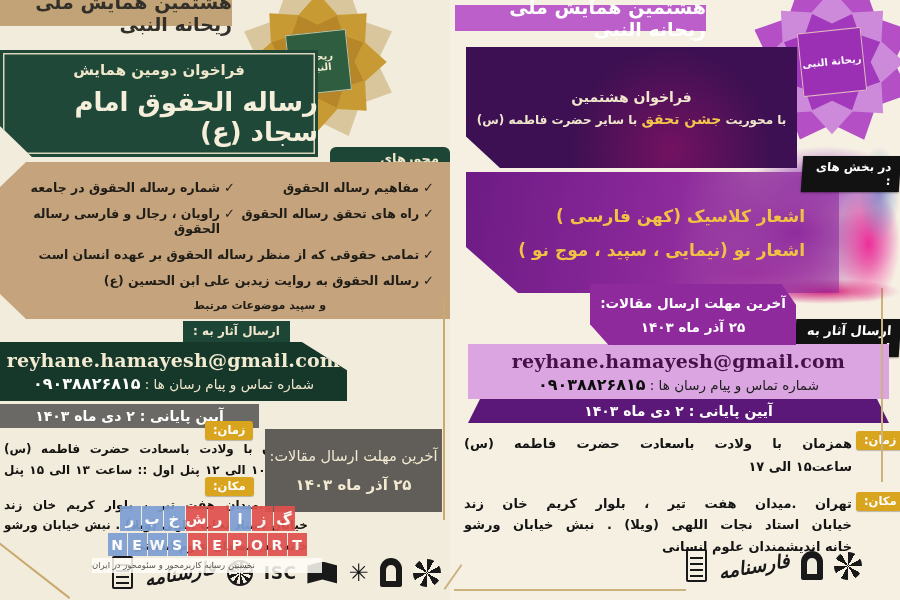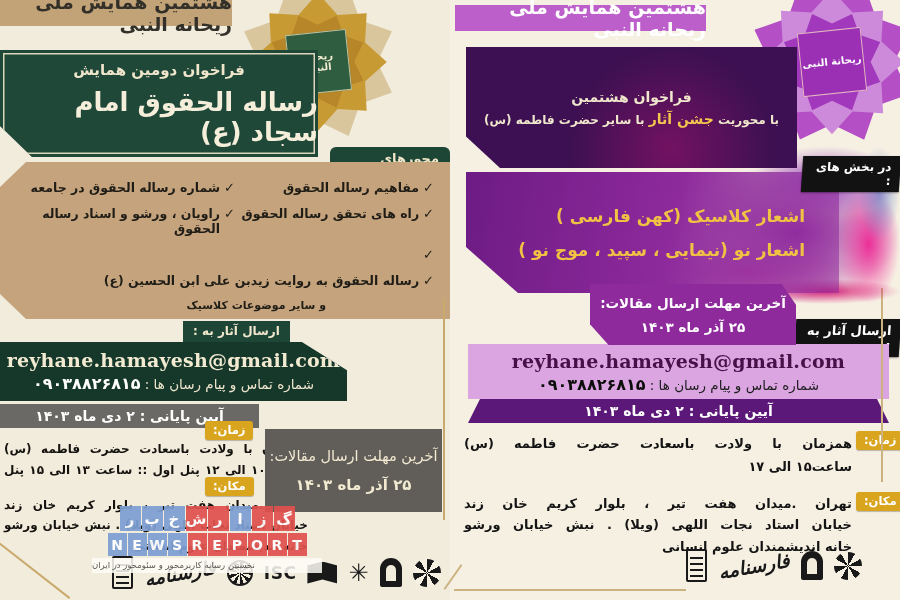--- a/index.html
+++ b/index.html
@@ -197,30 +197,31 @@
         <div class="topic">
           <span class="chk">✓</span>
           <span>شماره رساله الحقوق در جامعه</span>
         </div>
         <div class="topic">
           <span class="chk">✓</span>
           <span>راه های تحقق رساله الحقوق</span>
         </div>
         <div class="topic">
           <span class="chk">✓</span>
-          <span>راویان ، ورشو و اسناد رساله الحقوق</span>
+          <span>راویان ، رجال و فارسی رساله الحقوق</span>
         </div>
         <div class="topic span2">
           <span class="chk">✓</span>
+          <span>تمامی حقوقی که از منظر رساله الحقوق بر عهده انسان است</span>
         </div>
         <div class="topic span2">
           <span class="chk">✓</span>
           <span>رساله الحقوق به روایت زیدبن علی ابن الحسین (ع)</span>
         </div>
-        <div class="more-line">و سایر موضوعات کلاسیک</div>
+        <div class="more-line">و سپید موضوعات مرتبط</div>
       </div>
     </div>
 
     <div class="abs l-send-badge">ارسال آثار به :</div>
 
     <div class="abs l-contact">
       <div class="email-line">reyhane.hamayesh@gmail.com</div>
       <div class="phone-line">
         <span>شماره تماس و پیام رسان ها :</span>
         <b>۰۹۰۳۸۸۲۶۸۱۵</b>
@@ -301,21 +302,21 @@
       <div class="m-center">ریحانة النبی</div>
 
     </div>
 
     <div class="abs flowers"></div>
 
     <div class="abs r-title">
       <div class="t1">فراخوان هشتمین</div>
       <div class="t3">
         <span>با محوریت</span>
-        <b>جشن آثار</b>
+        <b>جشن تحقق</b>
         <span>با سایر حضرت فاطمه (س)</span>
       </div>
     </div>
 
     <div class="abs badge-dark r-sections-badge">در بخش های :</div>
 
     <div class="abs r-sections">
       <div>اشعار کلاسیک (کهن فارسی )</div>
       <div>اشعار نو (نیمایی ، سپید ، موج نو )</div>
     </div>

